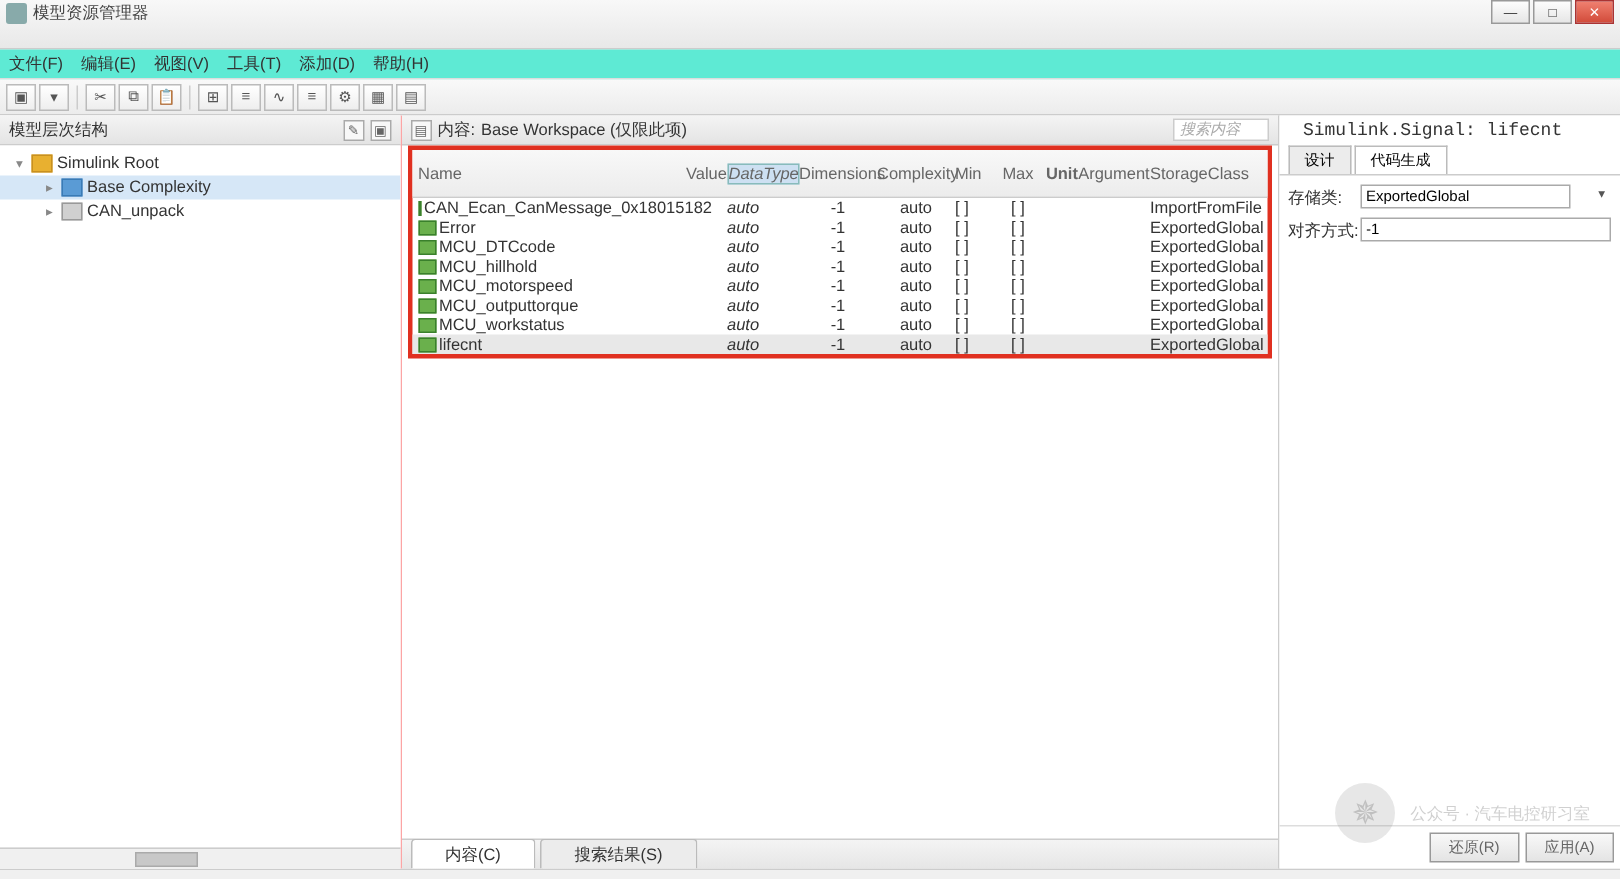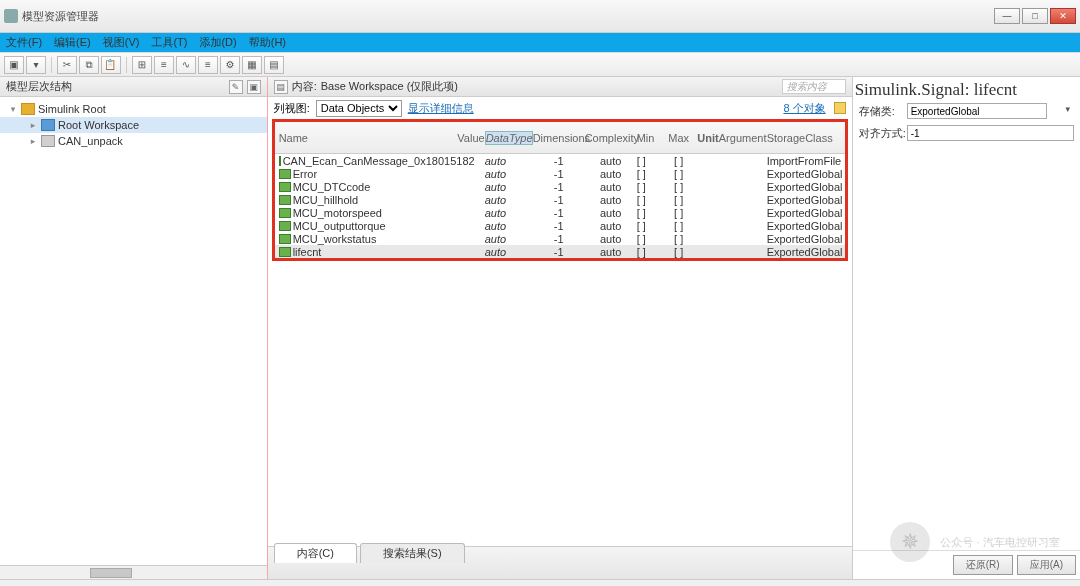--- a/index.html
+++ b/index.html
@@ -1,23 +1,23 @@
 <!DOCTYPE html>
 <html><head>
 <meta charset="utf-8">
 <style>
 * { box-sizing: border-box; margin: 0; padding: 0; font-family: "Microsoft YaHei", Arial, sans-serif; font-size: 11px; }
 body { background: #fff; width: 1080px; height: 586px; overflow: hidden; position: relative; }
-.titlebar { height: 22px; background: linear-gradient(#f8f8f8,#e8e8e8); border-bottom: 1px solid #ccc; display: flex; align-items: center; padding: 16px 4px; }
+.titlebar { height: 22px; background: linear-gradient(#f8f8f8,#e8e8e8); border-bottom: 1px solid #ccc; display: flex; align-items: flex-end; padding: 16px 4px; }
 .titlebar .app-icon { width: 14px; height: 14px; background: #8aa; border-radius: 2px; margin-right: 4px; }
 .titlebar .title { flex: 1; color: #444; }
 .winbtns { display: flex; gap: 2px; }
 .winbtn { width: 26px; height: 16px; border: 1px solid #999; background: linear-gradient(#fdfdfd,#e6e6e6); text-align: center; line-height: 14px; font-size: 9px; color: #333; }
 .winbtn.close { background: linear-gradient(#f08070,#d24b3a); color: #fff; border-color: #a33; }
-.menubar { height: 20px; background: #0ea5e9; display: flex; align-items: center; padding: 0 6px; gap: 12px; color: #333; border-bottom: 1px solid #ddd; }
+.menubar { height: 20px; background: #5eead4; display: flex; align-items: center; padding: 0 6px; gap: 12px; color: #333; border-bottom: 1px solid #ddd; }
 .toolbar { height: 24px; background: linear-gradient(#f9f9f9,#ececec); border-bottom: 1px solid #ccc; display: flex; align-items: center; padding: 0 4px; gap: 2px; }
 .tbtn { width: 20px; height: 18px; border: 1px solid #bbb; background: linear-gradient(#fff,#eee); display: flex; align-items: center; justify-content: center; font-size: 10px; color: #555; }
 .tsep { width: 1px; height: 16px; background: #ccc; margin: 0 3px; }
 .main { display: flex; height: calc(100% - 66px - 18px); }
 .left-pane { width: 320px; border-right: 1px solid #fca5a5; display: flex; flex-direction: column; background: #fff; }
 .pane-header { height: 20px; background: linear-gradient(#f4f4f4,#e4e4e4); border-bottom: 1px solid #ccc; display: flex; align-items: center; padding: 0 6px; color: #333; justify-content: space-between; }
 .pane-icons { display: flex; gap: 4px; }
 .hicon { width: 14px; height: 14px; border: 1px solid #aaa; background: #f8f8f8; font-size: 9px; display: flex; align-items: center; justify-content: center; color: #666; }
 .tree { flex: 1; padding: 4px 0; overflow: auto; background: #fff; }
 .tree-row { display: flex; align-items: center; height: 16px; padding-left: 8px; color: #333; }
@@ -53,26 +53,26 @@
 .col-dtype.hsel { background: #cde0f2; border: 1px solid #8bb; }
 .col-dim { width: 52px; text-align: center; }
 .col-comp { width: 52px; text-align: center; }
 .col-min { width: 28px; text-align: left; }
 .col-max { width: 28px; text-align: center; }
 .col-unit { width: 26px; text-align: right; font-weight: bold; }
 .col-arg { width: 48px; text-align: center; }
 .col-sc { width: 78px; }
 .sig-icon { width: 12px; height: 10px; background: #6ab04c; border: 1px solid #3a802c; display: inline-block; }
 
-.tabs-bottom { height: 20px; background: linear-gradient(#f4f4f4,#e6e6e6); border-top: 1px solid #ccc; display: flex; align-items: flex-end; padding: 16px 6px; }
+.tabs-bottom { height: 20px; background: linear-gradient(#f4f4f4,#e6e6e6); border-top: 1px solid #ccc; display: flex; align-items: flex-end; padding: 0 6px; }
 .tab { padding: 2px 22px; border: 1px solid #bbb; border-bottom: none; background: #fff; margin-right: 3px; color: #333; border-radius: 3px 3px 0 0; }
 .tab.inactive { background: #ececec; }
 
 .right-pane { width: 272px; background: #fff; display: flex; flex-direction: column; }
-.right-title { height: 20px; padding: 3px 2px; font-family: Liberation Serif, serif; font-size: 17px; color: #333; }
+.right-title { height: 20px; padding: 3px 16px; font-family: Liberation Mono, monospace; font-size: 12px; color: #333; }
 .right-tabs { height: 20px; display: flex; border-bottom: 1px solid #ccc; padding-left: 6px; }
 .rtab { padding: 2px 10px; border: 1px solid #bbb; border-bottom: none; background: #ececec; margin-right: 2px; font-size: 10px; }
 .rtab.active { background: #fff; }
 .prop-grid { padding: 4px 6px; }
 .prop-row { display: flex; align-items: center; height: 20px; margin-bottom: 2px; }
 .prop-label { width: 48px; color: #333; }
 .prop-input { flex: 1; border: 1px solid #aaa; height: 16px; padding: 0 3px; background: #fff; font-size: 10px; }
 .prop-select { flex: 1; border: 1px solid #aaa; height: 16px; padding: 0 3px; background: #fff; font-size: 10px; appearance: none; position: relative; }
 .prop-select-wrap { flex:1; position:relative; }
 .prop-select-wrap::after { content:"▾"; position:absolute; right:4px; top:1px; font-size:9px; color:#555; }
@@ -135,47 +135,39 @@
     </div>
     <div class="tree" id="tree">
         <div class="tree-row">
           <span class="tree-arrow">▾</span>
           <span class="tree-icon root"></span>
           <span>Simulink Root</span>
         </div>
         <div class="tree-row l2 selected">
           <span class="tree-arrow">▸</span>
           <span class="tree-icon ws"></span>
-          <span>Root Workspace</span>
+          <span>Base Complexity</span>
         </div>
         <div class="tree-row l2">
           <span class="tree-arrow">▸</span>
           <span class="tree-icon block"></span>
           <span>CAN_unpack</span>
         </div>
       </div>
     <div class="left-bottom-scroll"></div>
   </div>
 
   <div class="center-pane">
     <div class="content-header">
       <span class="lbl">
         <span class="hicon">▤</span>
         <span>内容:</span>
         <span>Base Workspace (仅限此项)</span>
       </span>
       <span class="search-hint">搜索内容</span>
-    </div>
-    <div class="filter-row">
-      <span>列视图:</span>
-      <select><option>Data Objects</option></select>
-      <span class="link">显示详细信息</span>
-      <span class="filter-spacer"></span>
-      <span class="obj-count">8 个对象</span>
-      <span class="obj-icon"></span>
     </div>
 
     <div class="table-wrap">
       <div class="data-header-row">
         <div class="col-name">Name</div>
         <div class="col-value">Value</div>
         <div class="col-dtype hsel">DataType</div>
         <div class="col-dim">Dimensions</div>
         <div class="col-comp">Complexity</div>
         <div class="col-min">Min</div>
@@ -310,20 +302,24 @@
 
     <div style="flex:1"></div>
     <div class="tabs-bottom">
       <div class="tab">内容(C)</div>
       <div class="tab inactive">搜索结果(S)</div>
     </div>
   </div>
 
   <div class="right-pane">
     <div class="right-title">Simulink.Signal: lifecnt</div>
+    <div class="right-tabs">
+      <div class="rtab">设计</div>
+      <div class="rtab active">代码生成</div>
+    </div>
     <div class="prop-grid">
       <div class="prop-row">
         <span class="prop-label">存储类:</span>
         <span class="prop-select-wrap"><input class="prop-select" value="ExportedGlobal" style=""></span>
       </div>
       <div class="prop-row">
         <span class="prop-label">对齐方式:</span>
         <input class="prop-input" value="-1" style="">
       </div>
     </div>

